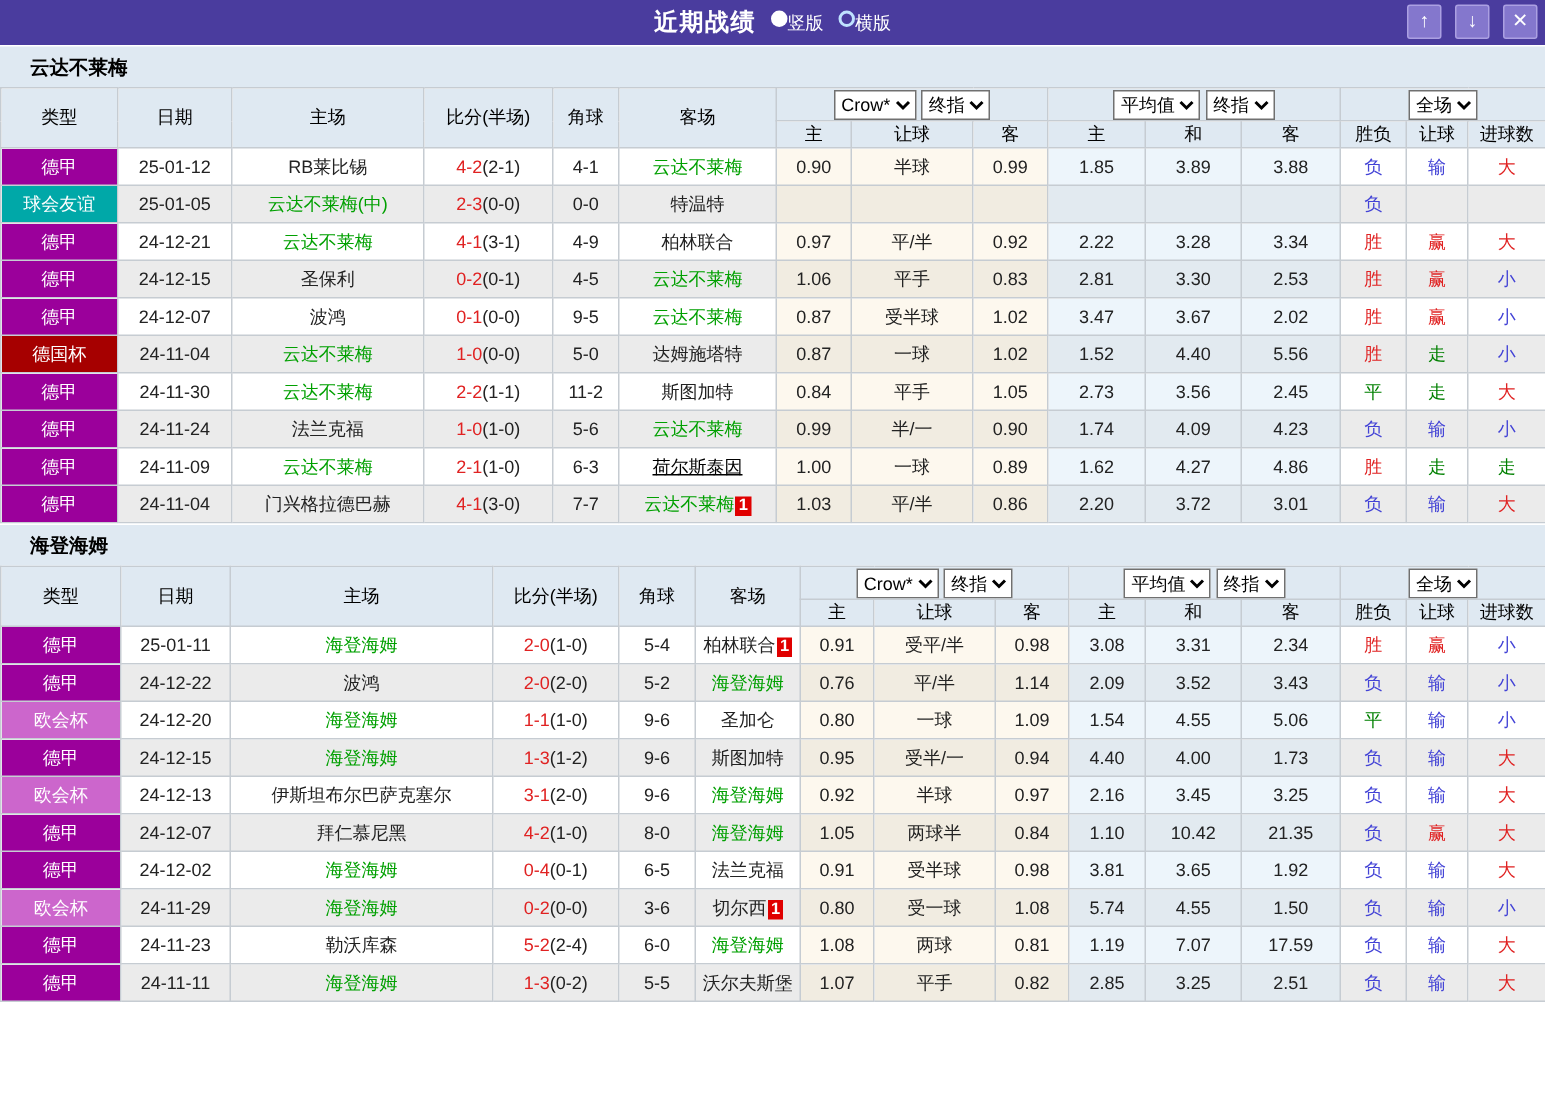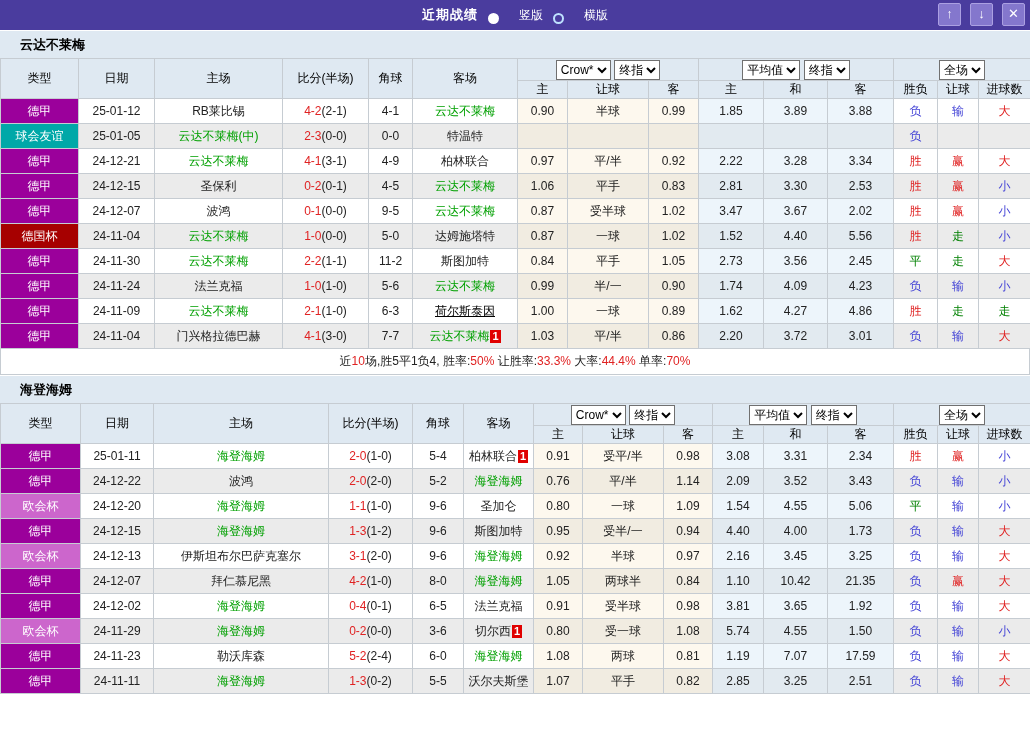--- a/index.html
+++ b/index.html
@@ -5,22 +5,22 @@
   * { margin:0; padding:0; box-sizing:border-box; }
   body {
     width:1030px; font-family:"Liberation Sans","DejaVu Sans",sans-serif;
     font-size:12px; color:#222; background:#fff;
   }
   
   .titlebar {
     position:relative; height:30px; background:#4a3c9e; color:#fff;
     display:flex; align-items:center; justify-content:center; gap:10px;
   }
-  .titlebar .title { font-size:13px; font-weight:bold; letter-spacing:1px;text-align:center; }
-  .radio-item { display:inline-flex; align-items:flex-end; gap:20px; cursor:pointer; }
+  .titlebar .title { font-size:16px; font-weight:bold; letter-spacing:1px;text-align:center; }
+  .radio-item { display:inline-flex; align-items:flex-start; gap:0; cursor:pointer; }
   .radio-dot { width:11px; height:11px; border-radius:50%; background:#fff; display:inline-block; }
   .radio-ring { width:11px; height:11px; border-radius:50%; border:2px solid #bfe2ff; display:inline-block; }
   .winbtns { position:absolute; right:5px; top:3px; display:flex; gap:9px; }
   .winbtn {
     width:23px; height:23px; background:#8477cd; border:1px solid #aba0e2; color:#fff;
     font-weight:bold; text-align:center; line-height:20px; border-radius:2px; font-size:13px; cursor:pointer;
   }
   
   .sec-head {
     position:relative; height:28px; background:#dfe9f2; border-top:1px solid #fff;
@@ -287,23 +287,20 @@
           <td class="c-odds">0.86</td>
           <td class="c-avg">2.20</td>
           <td class="c-avg">3.72</td>
           <td class="c-avg">3.01</td>
           <td style="color: rgb(67, 67, 214);">负</td>
           <td style="color: rgb(67, 67, 214);">输</td>
           <td style="color: rgb(224, 34, 34);">大</td>
         </tr>
       </tbody>
   </table>
-  <div class="summary">
-      <span><span>近</span><span class="red">10</span><span>场,胜5平1负4, 胜率:</span><span class="red">50%</span><span> 让胜率:</span><span class="red">33.3%</span><span> 大率:</span><span class="red">44.4%</span><span> 单率:</span><span class="red">70%</span></span>
-    </div>
 </section>
 
 <section class="block">
   <div class="sec-head">
     <span class="team">海登海姆</span>
   </div>
   <table>
     <colgroup>
         <col style="width: 80px;">
         <col style="width: 73px;">

